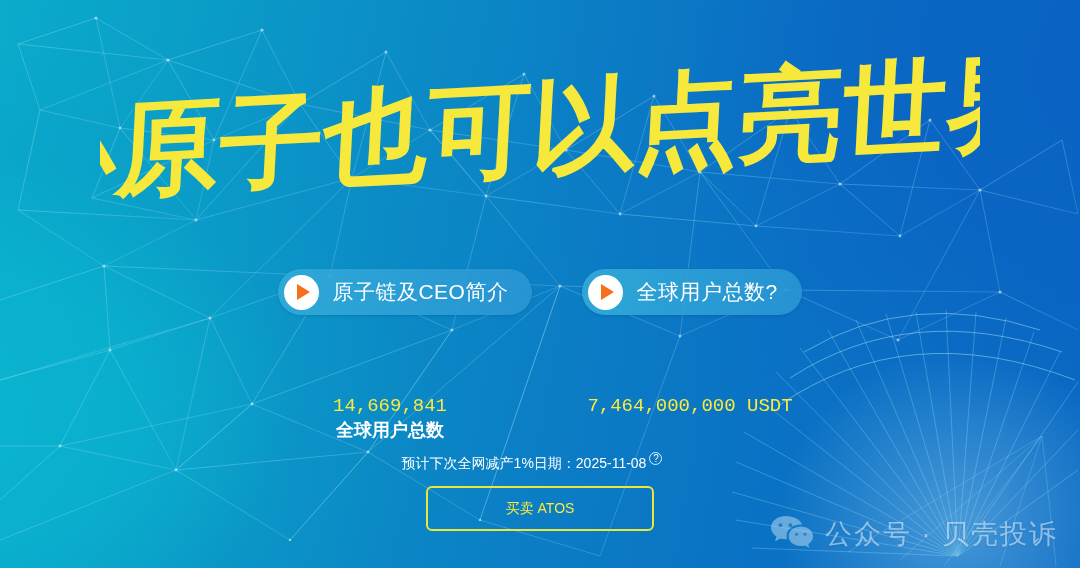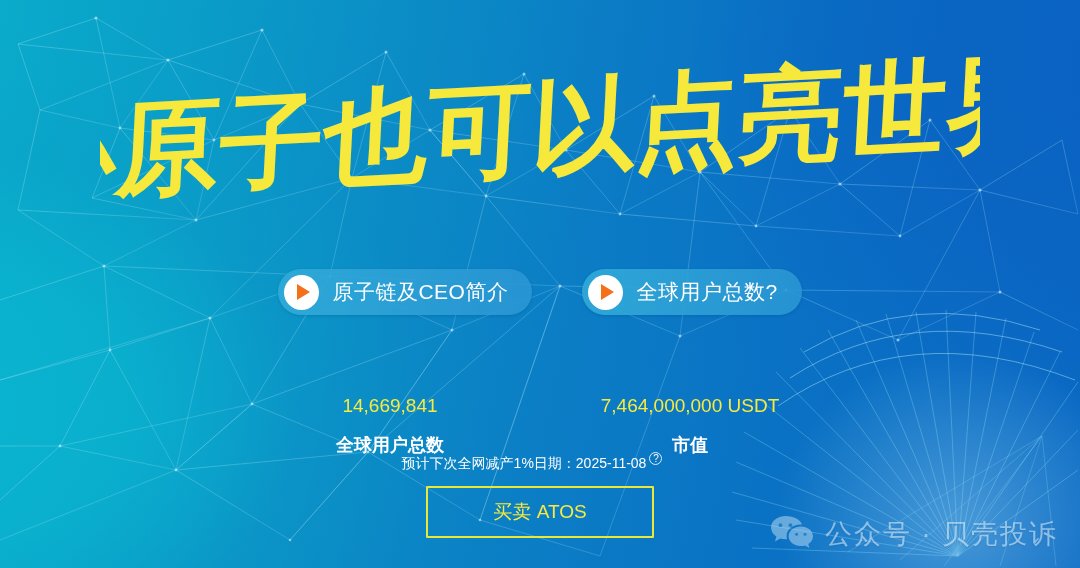--- a/index.html
+++ b/index.html
@@ -62,38 +62,38 @@
   .vpill .vlabel{
     color:#ffffff;
     font-size:21px;
     letter-spacing:0.5px;
     white-space:nowrap;
   }
 
   
   .statsrow{
     position:absolute; left:0; right:0; top:394px;
-    display:flex; justify-content:center; align-items:flex-start;
+    display:flex; justify-content:center; align-items:flex-start;font-family:Liberation Mono, monospace;
   }
   .stat{ text-align:center; }
   .stat.s1{ width:300px; }
   .stat.s2{ width:300px; }
   .stat.s3{ width:300px;text-align:center; }
   .stat .val{
     color:#f8ea3e;
     font-size:19px;
     line-height:24px;
     white-space:nowrap;
   }
   .stat .lbl{
     color:#ffffff;
     font-size:18px;
     font-weight:bold;
     line-height:25px;
-    margin-top:15px;
+    margin-top:1px;
     white-space:nowrap;
   }
 
   
   .note{
     position:absolute; left:0; right:16px; top:452px;
     text-align:center;
     color:#ffffff;
     font-size:14px;
     white-space:nowrap;
@@ -112,26 +112,26 @@
     cursor:pointer;
   }
 
   
   .actionrow{
     position:absolute; left:0; right:0; top:486px;
     display:flex; justify-content:center; align-items:center;
     gap:62px;
   }
   .abtn{
-    width:228px; height:52px;
+    width:228px; height:45px;
     border:2px solid #e9e73a;
-    border-radius:1px;
+    border-radius:6px;
     background:transparent;
     color:#f8ea3e;
-    font-size:19px;
+    font-size:14px;
     font-family:"Liberation Sans","DejaVu Sans",sans-serif;
     display:flex; align-items:center; justify-content:center;
     cursor:pointer;
     white-space:nowrap;
   }
 
   
   .watermark{
     position:absolute;
     right:22px; bottom:14px;
@@ -320,21 +320,20 @@
     </div>
   </div>
 
   <div class="statsrow">
     <div class="stat s1">
       <div class="val">14,669,841</div>
       <div class="lbl">全球用户总数</div>
     </div>
     <div class="stat s3">
       <div class="val">7,464,000,000 USDT</div>
-      <div class="lbl">市值</div>
     </div>
   </div>
 
   <div class="note">
     <span>预计下次全网减产1%日期：2025-11-08</span><span class="qmark">?</span>
   </div>
 
   <div class="actionrow">
     <button class="abtn">买卖 ATOS</button>
   </div>

